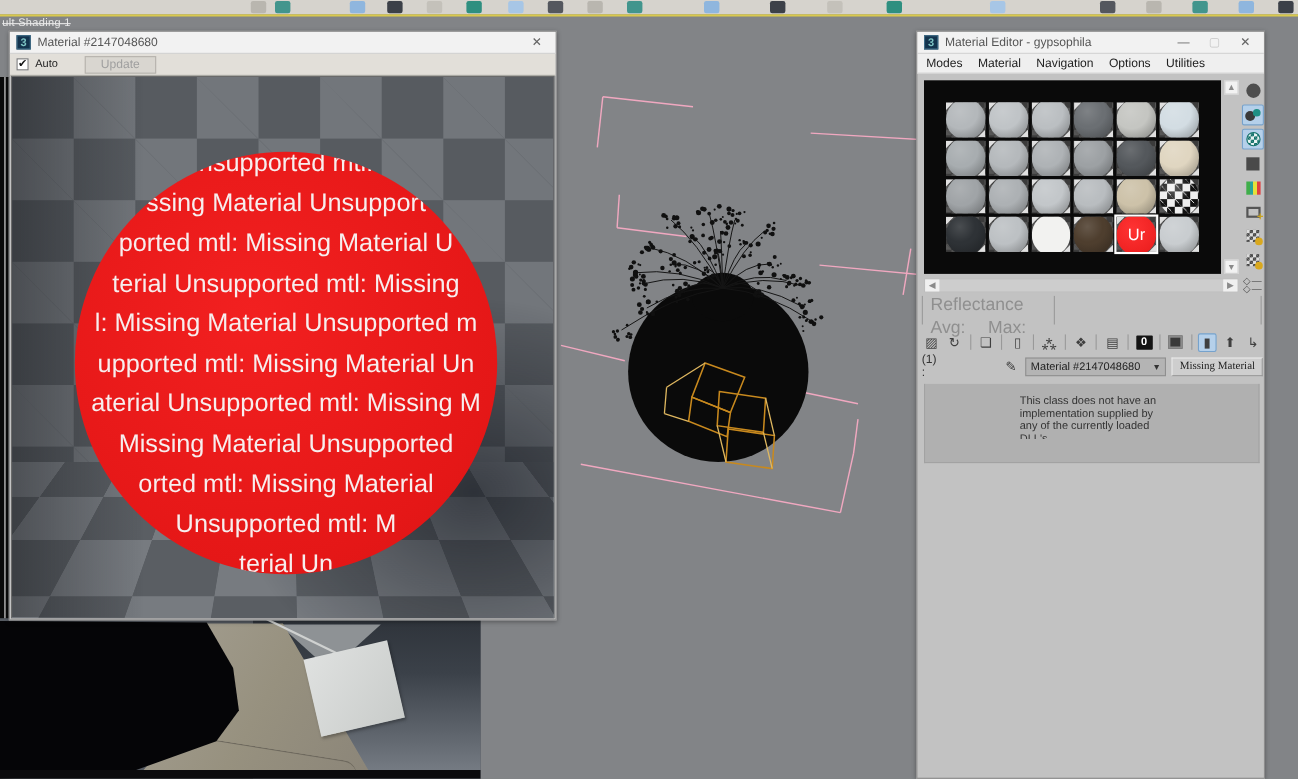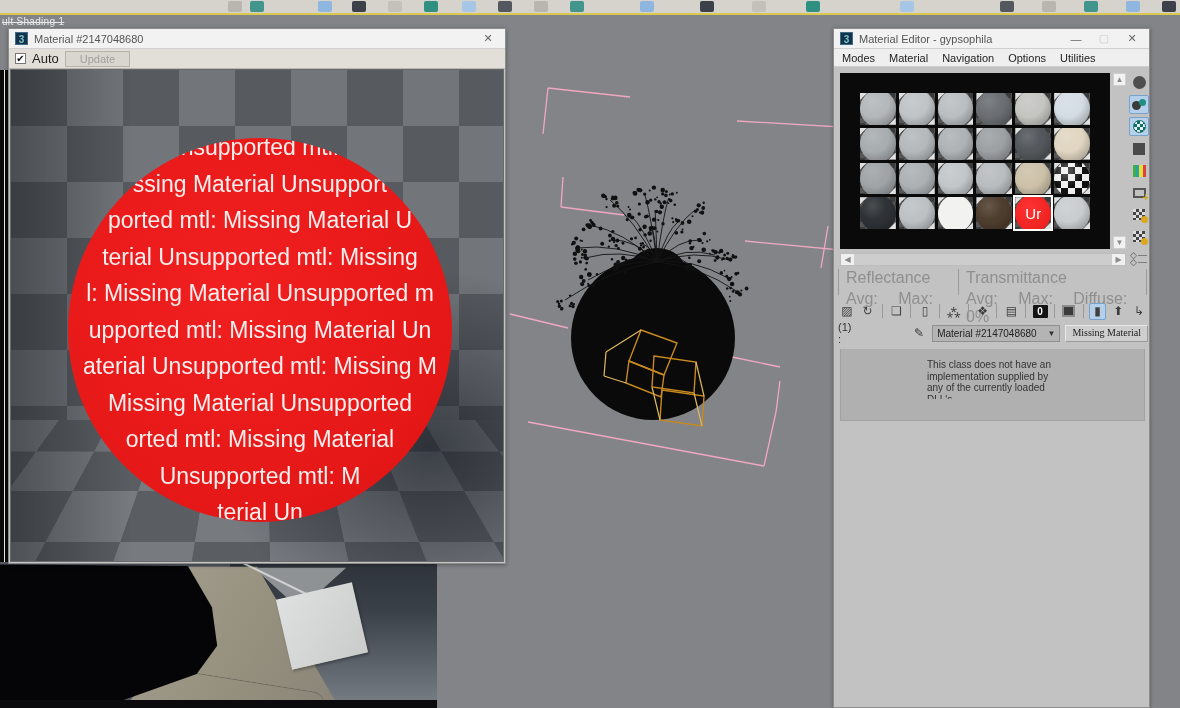--- a/index.html
+++ b/index.html
@@ -35,23 +35,23 @@
   .title-text { font-size:11px; color:#555; flex:1; white-space:nowrap; overflow:hidden; }
   .win-btn { font-size:11px; color:#666; width:22px; text-align:center; cursor:default; }
   .win-btn.dim { color:#c7c7c7; }
 
   
   .preview-window { left:8px; top:28px; width:498px; height:536px; z-index:10; }
   .pv-toolbar { height:20px; background:#e2dfd9; display:flex; align-items:center;
     gap:6px; padding:0 6px; border-bottom:1px solid #b9b6b0; }
   .checkbox { width:11px; height:11px; background:#fff; border:1px solid #777;
     font-size:10px; line-height:9px; text-align:center; color:#111; }
-  .pv-auto-label { font-size:13px; color:#222;text-align:right; }
+  .pv-auto-label { font-size:10px; color:#222;text-align:right; }
   .pv-update { font-size:11px; color:#9f9f9f; background:#d9d6d0;
-    border:1px solid #b5b2ac; padding:1px 14px; }
+    border:1px solid #b5b2ac; padding:1px 14px; margin-left:18px; }
   .pv-area { position:absolute; left:1px; top:40px; right:1px; bottom:1px;
     overflow:hidden; border:1px solid #6a6a6a; background:#63676c; }
   .pv-wall { position:absolute; left:0; top:0; width:100%; height:360px;
     background-color:#575b60;
     background-image:
       linear-gradient(45deg,#72767b 25%,transparent 25%,transparent 75%,#72767b 75%),
       linear-gradient(45deg,#72767b 25%,transparent 25%,transparent 75%,#72767b 75%);
     background-size:112px 112px; background-position:0 0,56px 56px; }
   .pv-floor-wrap { position:absolute; left:0; top:350px; width:100%; height:146px; overflow:hidden; }
   .pv-floor { position:absolute; left:-160px; top:0; width:820px; height:360px;
@@ -714,29 +714,20 @@
   <div class="stats">
     <div class="sep" style="left:2px"></div>
     <div class="grp" style="left:10px">
       <div>Reflectance</div>
       <div class="row2">
         <span>Avg:</span>
         <span>Max:</span>
       </div>
     </div>
     <div class="sep" style="left:122px"></div>
-    <div class="grp" style="left:130px">
-      <div>Transmittance</div>
-      <div class="row2">
-        <span>Avg:</span>
-        <span>Max:</span>
-        <span>Diffuse:</span>
-        <span>0%</span>
-      </div>
-    </div>
     <div class="sep" style="left:310px"></div>
   </div>
 
   <div class="me-tools">
     <div class="mt-icon">▨</div>
     <div class="mt-icon">↻</div>
     <div class="mt-sep"></div>
     <div class="mt-icon">❏</div>
     <div class="mt-sep"></div>
     <div class="mt-icon">▯</div>

